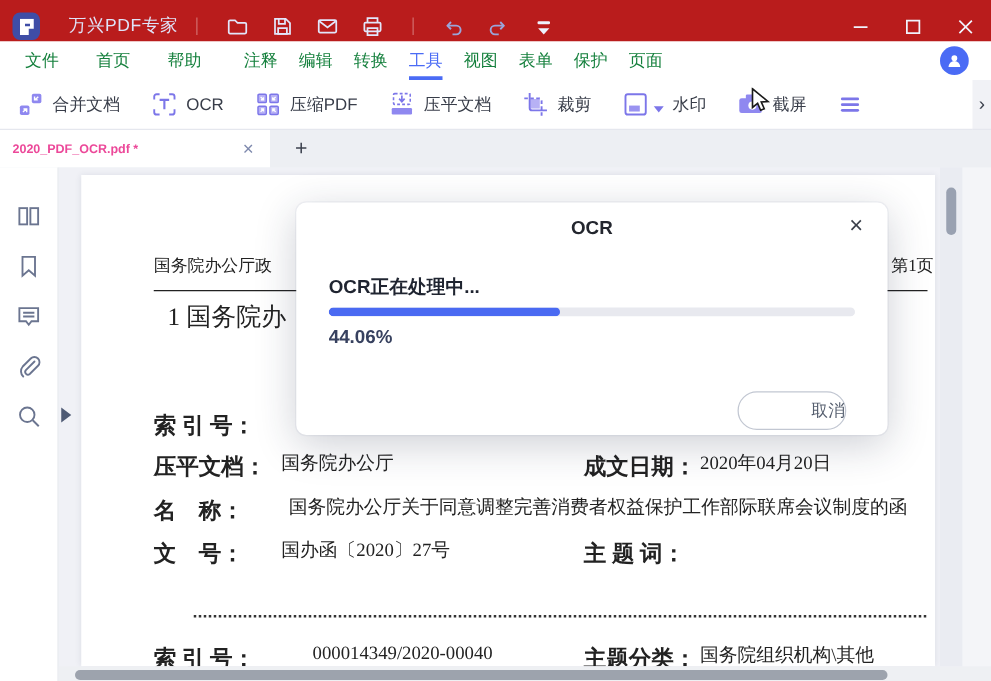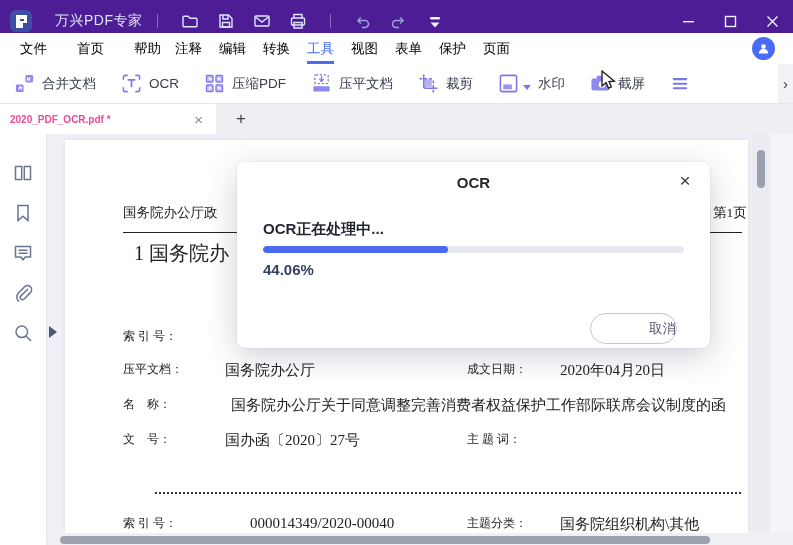--- a/index.html
+++ b/index.html
@@ -1,32 +1,32 @@
 <!DOCTYPE html>
 <html><head>
 <meta charset="utf-8">
 <style>
 *{margin:0;padding:0;box-sizing:border-box}
 html,body{width:793px;height:545px;overflow:hidden}
 body{font-family:"Liberation Sans","DejaVu Sans",sans-serif;font-size:13px;color:#333}
 #app{position:relative;width:793px;height:545px;background:#f0f1f6;overflow:hidden}
 
 
-.titlebar{position:absolute;left:0;top:0;width:793px;height:42px;background:#4c1d95;display:flex;align-items:center}
+.titlebar{position:absolute;left:0;top:0;width:793px;height:42px;background:#b91c1c;display:flex;align-items:center}
 .logo{width:22px;height:22px;margin-left:10px;border-radius:6px;background:#3f4da6;display:flex;align-items:center;justify-content:center}
 .app-title{color:#dfe3f8;font-size:14px;margin-left:23px;letter-spacing:.5px}
 .tb-div{width:1px;height:14px;background:rgba(255,255,255,.35);margin:0 14px}
 .tb-btn{width:30px;height:26px;display:flex;align-items:center;justify-content:center;border-radius:4px;margin:0 3px}
 .tb-btn svg{display:block}
 .win-btn{width:42px;height:33px;display:flex;align-items:center;justify-content:center}
 .spacer{flex:1}
 
 
 .menubar{position:absolute;left:0;top:33px;width:793px;height:31px;background:#fff;display:flex;align-items:stretch;padding-left:20px}
-.menu-item{display:flex;align-items:center;font-size:13.5px;color:#000000;cursor:default}
+.menu-item{display:flex;align-items:center;font-size:13.5px;color:#15803d;cursor:default}
 .menu-item.g1{margin-right:30px}
 .menu-item.g2{margin-right:17px}
 .menu-item.active{color:#4a6bf5;box-shadow:inset 0 -3px 0 #4a6bf5}
 .avatar{position:absolute;right:18px;top:37px;width:23px;height:23px;border-radius:50%;background:#4a6bf5;display:flex;align-items:center;justify-content:center}
 
 
 .toolbar{position:absolute;left:0;top:64px;width:793px;height:40px;background:#fff;border-bottom:1px solid #e5e7ee;display:flex;align-items:center;padding-left:14px;overflow:hidden}
 .tool-btn{display:flex;align-items:center;margin-right:25px;flex:none}
 .tool-btn .lbl{font-size:13.5px;color:#383d49;margin-left:7px;white-space:nowrap}
 .caret{width:0;height:0;border-left:4px solid transparent;border-right:4px solid transparent;border-top:5px solid #7c76e9;margin-left:4px;align-self:flex-end;margin-bottom:4px}
@@ -43,21 +43,21 @@
 
 .sidepanel{position:absolute;left:0;top:134px;width:47px;height:411px;background:#fff;border-right:1px solid #e4e6ec;display:flex;flex-direction:column;align-items:center}
 .side-icon{width:30px;height:30px;display:flex;align-items:center;justify-content:center;margin-top:10px}
 .side-icon:first-child{margin-top:24px}
 .panel-handle{position:absolute;left:49px;top:326px;width:0;height:0;border-top:6px solid transparent;border-bottom:6px solid transparent;border-left:8px solid #4e5a74;z-index:5}
 
 
 .docarea{position:absolute;left:47px;top:134px;width:746px;height:411px;background:#f0f1f6}
 .page{position:absolute;left:18px;top:6px;width:683px;height:393px;background:#fff;box-shadow:0 0 5px rgba(40,50,80,.10);overflow:hidden;font-family:"Liberation Serif","DejaVu Serif",serif;color:#222}
 .doc-abs{position:absolute;white-space:nowrap}
-.f-label{font-weight:normal;font-size:12px}
+.f-label{font-weight:bold;font-size:18px}
 .f-value{font-size:15px}
 .doc-hr{position:absolute;left:58px;right:6px;top:92px;border-top:1.5px solid #222}
 .doc-dots{position:absolute;left:90px;right:7px;top:352px;border-top:2px dotted #333}
 
 
 .vtrack{position:absolute;left:752px;top:134px;width:18px;height:399px;background:#eaecf2}
 .vthumb{position:absolute;left:757px;top:150px;width:8px;height:38px;border-radius:4px;background:#99a1b1}
 .vside{position:absolute;left:770px;top:134px;width:23px;height:411px;background:#f4f5f8}
 .htrack{position:absolute;left:47px;top:533px;width:746px;height:12px;background:#eef0f3}
 .hthumb{position:absolute;left:60px;top:536px;width:650px;height:8px;border-radius:4px;background:#9da3ad}
@@ -143,21 +143,21 @@
     <div class="win-btn">
       <svg width="13" height="13" viewBox="0 0 13 13" stroke="#f0f2fc" stroke-width="1.4">
           <path d="M1.5 1.5l10 10M11.5 1.5l-10 10"></path>
         </svg>
     </div>
   </div>
 
   <div class="menubar">
     <div class="menu-item g1">文件</div>
     <div class="menu-item g1">首页</div>
-    <div class="menu-item g1" style="margin-right:14px">帮助</div>
+    <div class="menu-item g1" style="margin-right:34px">帮助</div>
     <div class="menu-item g2">注释</div>
     <div class="menu-item g2">编辑</div>
     <div class="menu-item g2">转换</div>
     <div class="menu-item g2 active">工具</div>
     <div class="menu-item g2">视图</div>
     <div class="menu-item g2">表单</div>
     <div class="menu-item g2">保护</div>
     <div class="menu-item g2">页面</div>
   </div>
   <div class="avatar">

